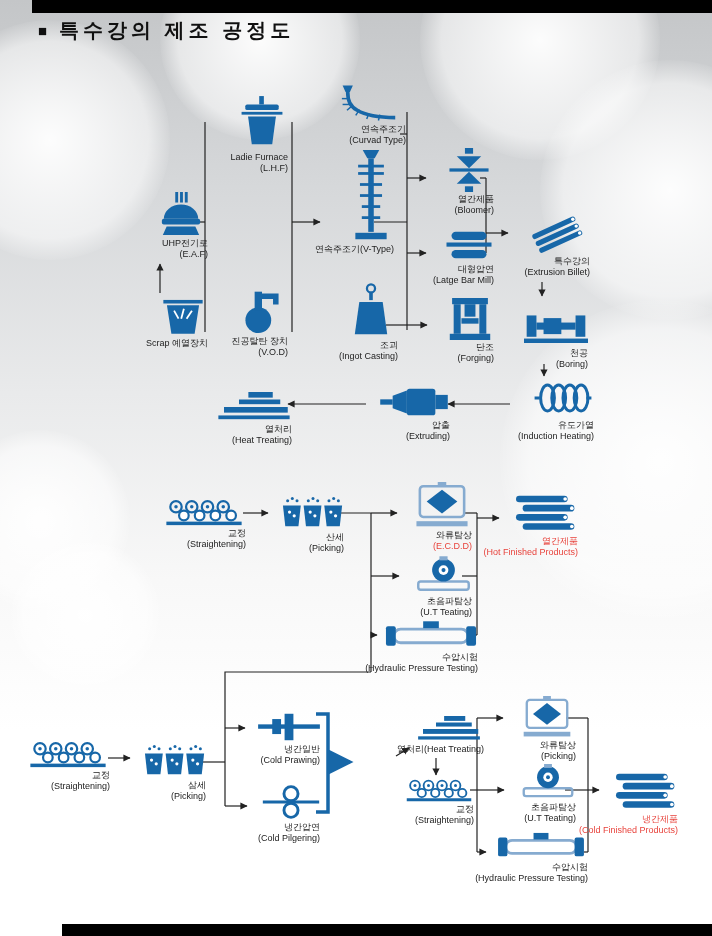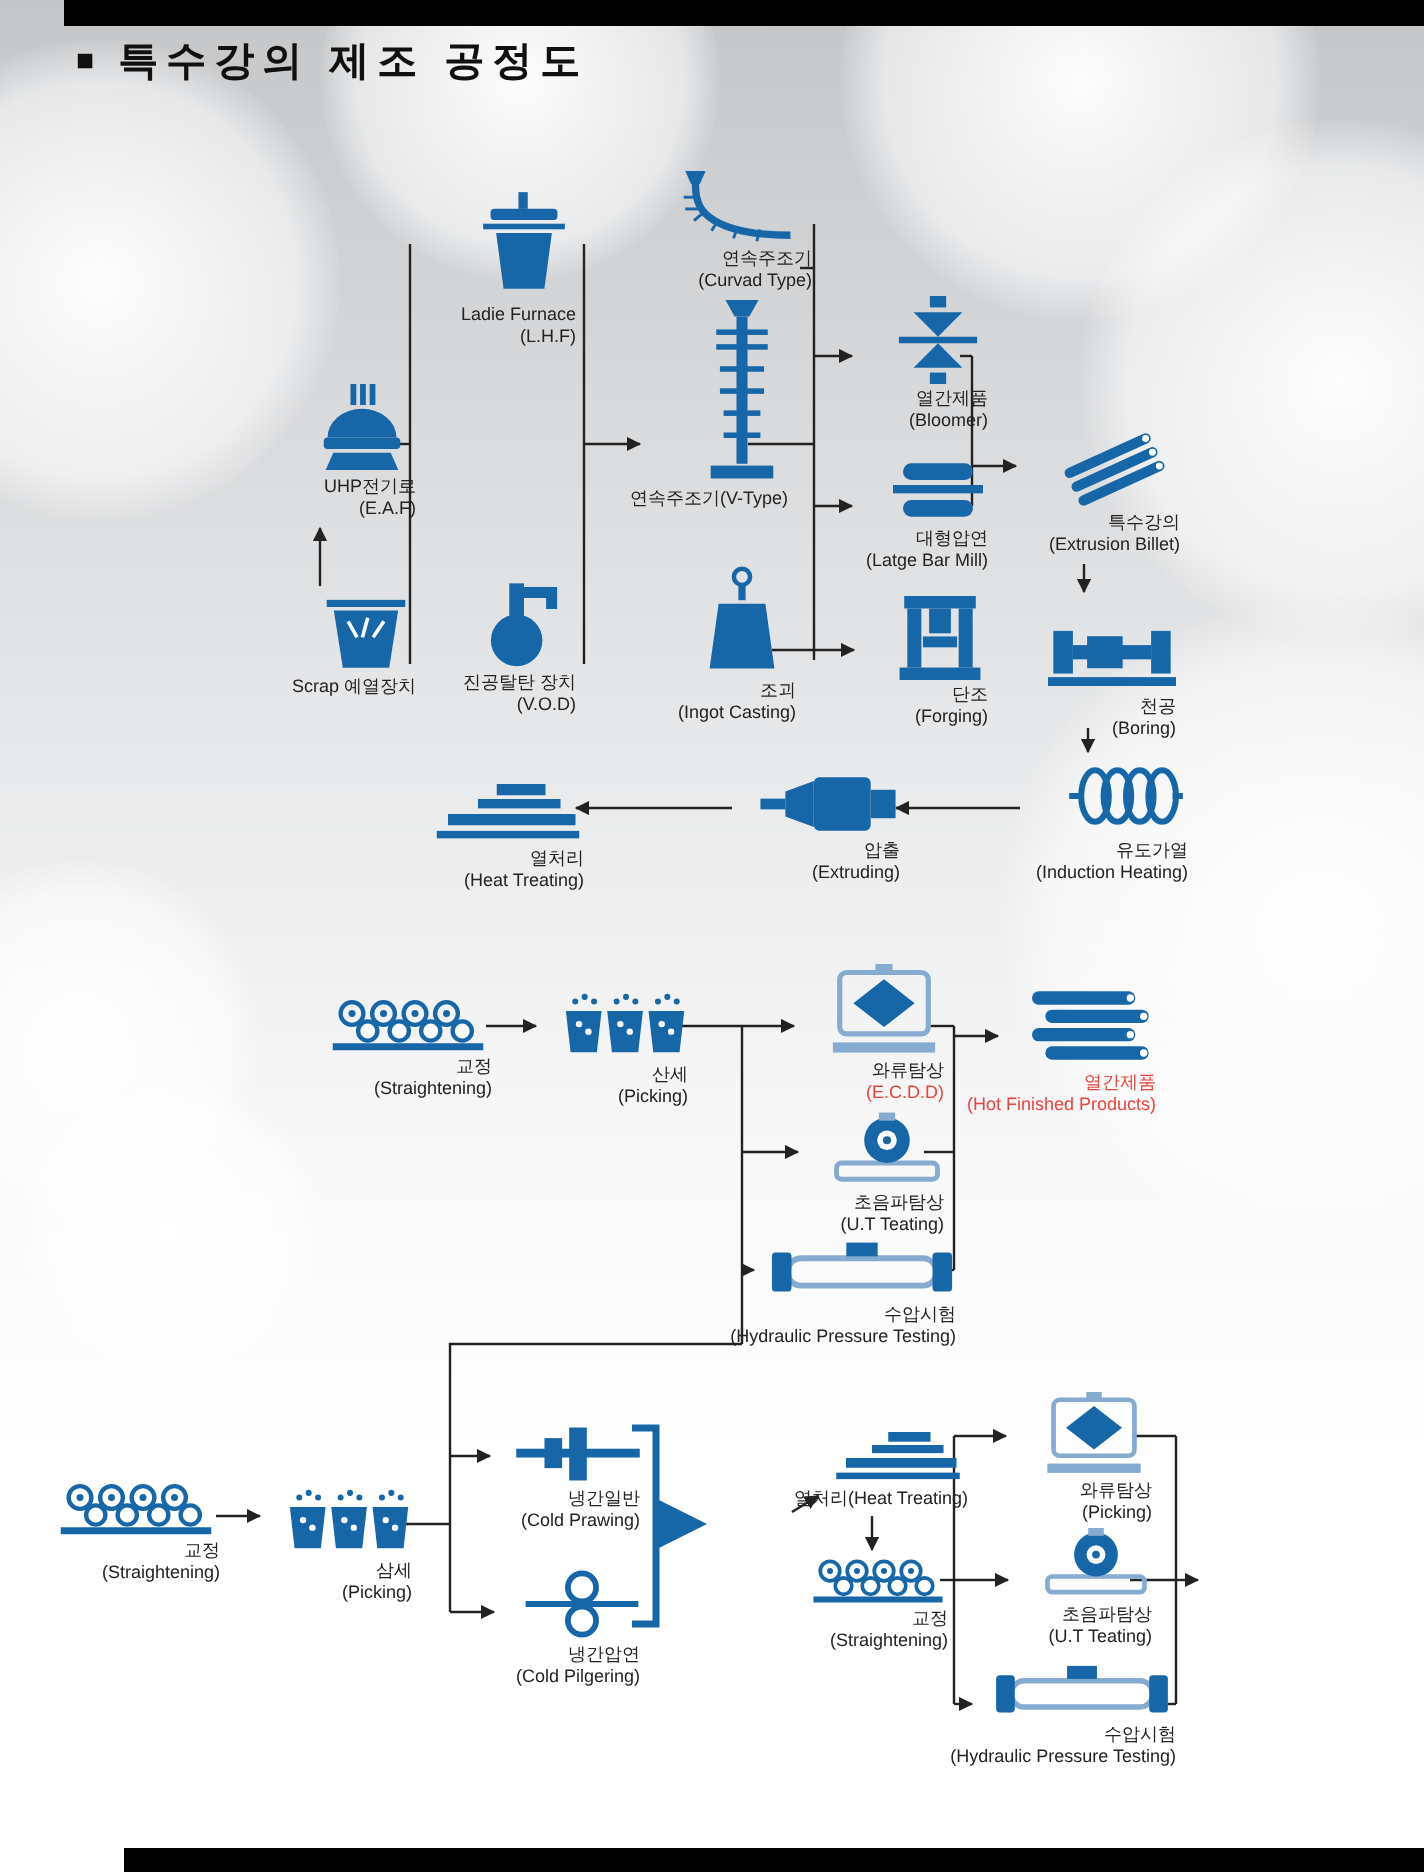--- a/index.html
+++ b/index.html
@@ -563,14 +563,21 @@
     <div class="lbl">초음파탐상</div>
     <div class="lbl">(U.T Teating)</div>
   </div>
   <div class="node" style="left:486px;top:832px;width:102px">
     <svg class="icon" width="94" height="28">
         <use href="#sym-hydro"></use>
       </svg>
     <div class="lbl">수압시험</div>
     <div class="lbl">(Hydraulic Pressure Testing)</div>
   </div>
+  <div class="node" style="left:592px;top:772px;width:86px">
+    <svg class="icon" width="64" height="40">
+        <use href="#sym-products"></use>
+      </svg>
+    <div class="lbl red">냉간제품</div>
+    <div class="lbl red">(Cold Finished Products)</div>
+  </div>
 
 </div>
 
 </body></html>

